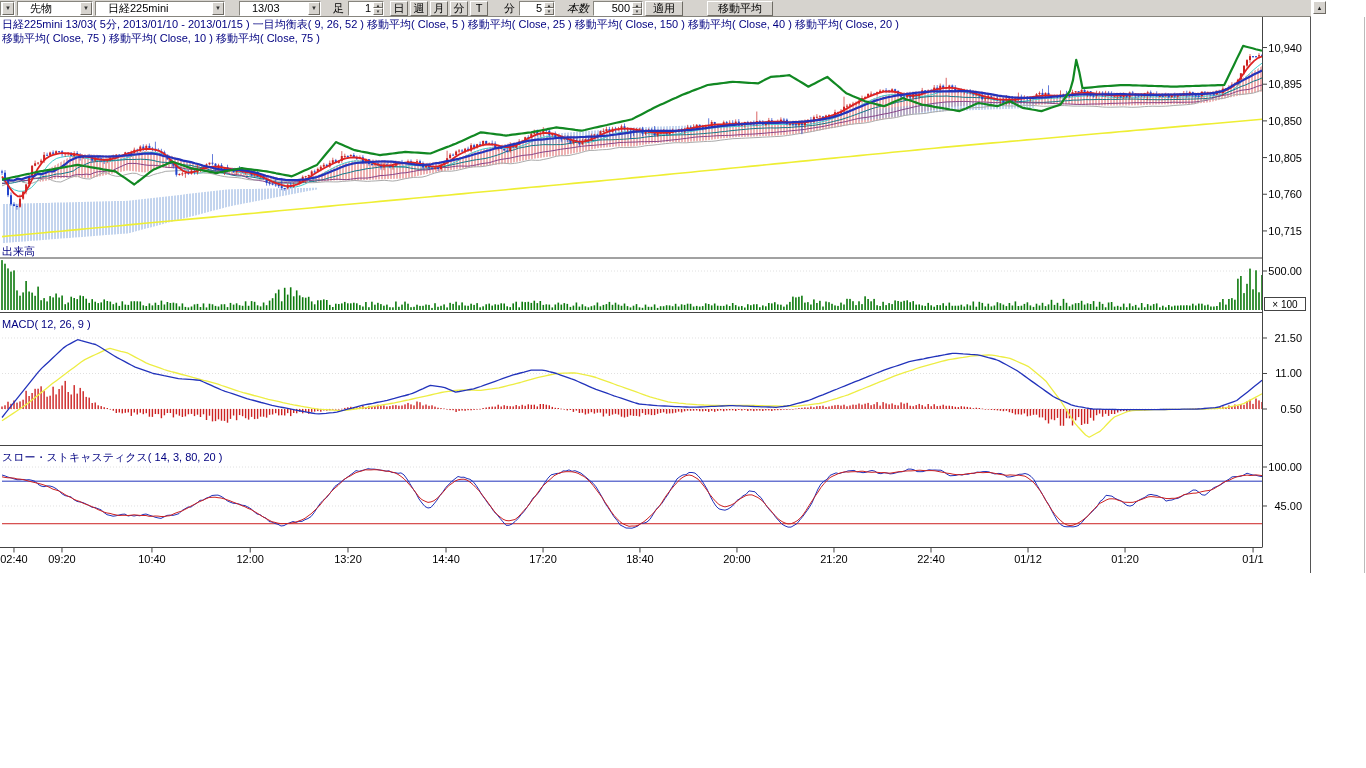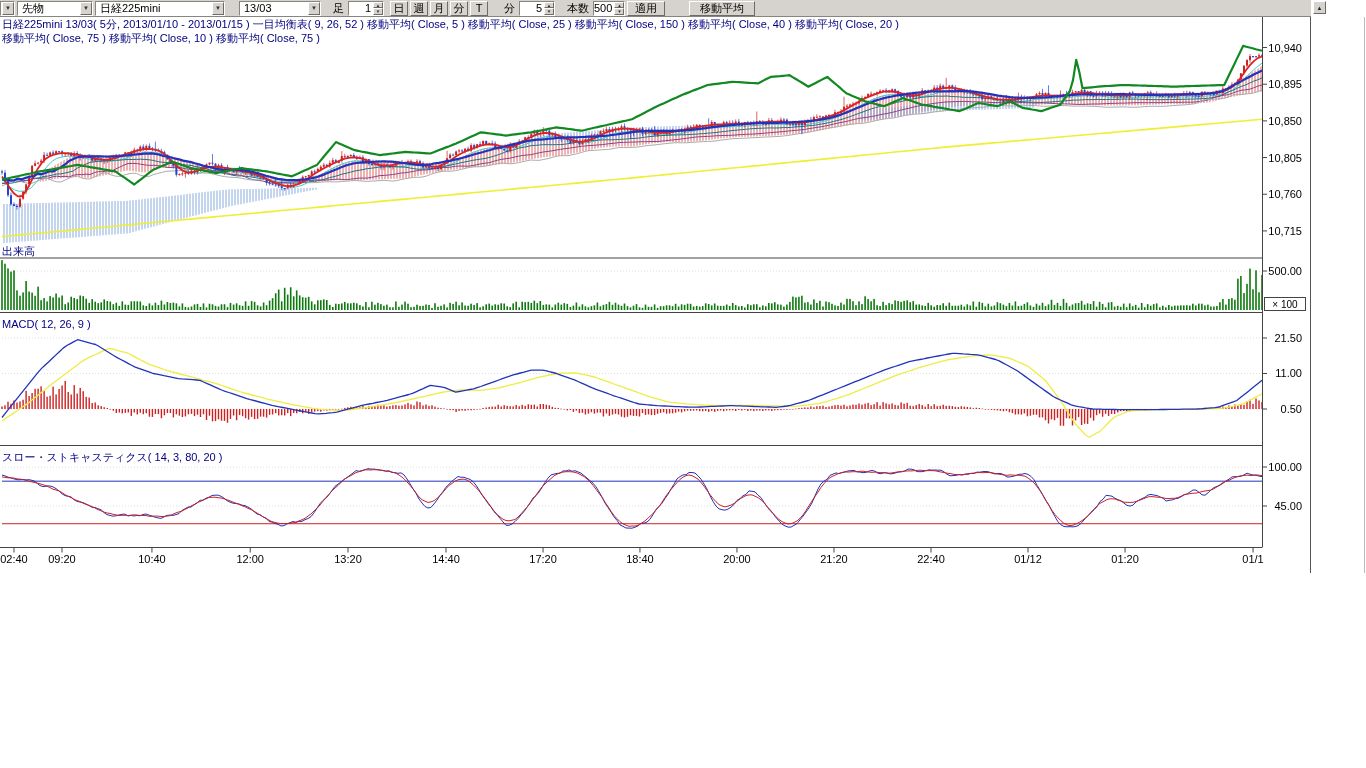--- a/index.html
+++ b/index.html
@@ -1,32 +1,32 @@
 <!DOCTYPE html>
 <html><head>
 <meta charset="utf-8">
 <style>
   *{margin:0;padding:0;box-sizing:border-box;}
   html,body{width:1366px;height:768px;overflow:hidden;background:#ffffff;}
   body{position:relative;font-family:"Liberation Sans","DejaVu Sans",sans-serif;}
   .toolbar{position:absolute;left:0;top:0;width:1311px;height:17px;background:#d6d3ce;border-bottom:1px solid #87857e;display:flex;align-items:center;font-size:11px;color:#000;}
-  .tb-select{display:flex;align-items:center;justify-content:space-between;height:15px;background:#fff;border:1px solid;border-color:#87857e #fff #fff #87857e;margin-left:2px;padding-left:4px;}
+  .tb-select{display:flex;align-items:center;justify-content:space-between;height:15px;background:#fff;border:1px solid;border-color:#87857e #fff #fff #87857e;margin-left:2px;padding-left:12px;}
   .tb-select.stub{width:15px;padding-left:0;margin-left:0;justify-content:flex-end;}
   .dd-btn{width:12px;height:13px;background:#d6d3ce;border:1px solid;border-color:#fff #6e6b64 #6e6b64 #fff;font-size:6px;line-height:11px;text-align:center;color:#333;flex:0 0 12px;}
   .w-type{width:76px;}
   .w-sym{width:130px;}
   .w-mon{width:82px;margin-left:14px;gap:21px;}
   .tb-label{margin-left:12px;}
   .tb-label.ml16{margin-left:16px;}
-  .tb-label.ml8{}
+  .tb-label.ml8{font-style:italic;}
   .tb-spin{display:flex;align-items:center;height:15px;background:#fff;border:1px solid;border-color:#87857e #fff #fff #87857e;margin-left:4px;}
   .tb-spin .val{flex:1;text-align:right;padding-right:2px;}
   .w-int{width:36px;}
   .w-min{width:36px;}
-  .w-bar{width:32px;}
+  .w-bar{width:50px;}
   .spin-col{display:flex;flex-direction:column;width:10px;flex:0 0 10px;}
   .spin-col span{height:6.5px;font-size:4.5px;line-height:6px;text-align:center;background:#d6d3ce;border:1px solid;border-color:#fff #6e6b64 #6e6b64 #fff;color:#333;}
   .tb-btn{height:15px;background:#d6d3ce;border:1px solid;border-color:#fff #6e6b64 #6e6b64 #fff;font-size:11px;margin-left:2px;display:flex;align-items:center;justify-content:center;font-family:inherit;color:#000;padding:0;}
   .b-p{width:18px;}
   .b-p.first{margin-left:6px;}
   .b-apply{width:38px;margin-left:2px;}
   .b-multi{width:66px;margin-left:24px;}
   .scroll-up{position:absolute;left:1313px;top:1px;width:13px;height:13px;background:#d6d3ce;border:1px solid;border-color:#fff #6e6b64 #6e6b64 #fff;font-size:6px;line-height:10px;text-align:center;padding:0;color:#222;}
   #chart-svg{position:absolute;left:0;top:17px;background:#fff;}
 </style>

